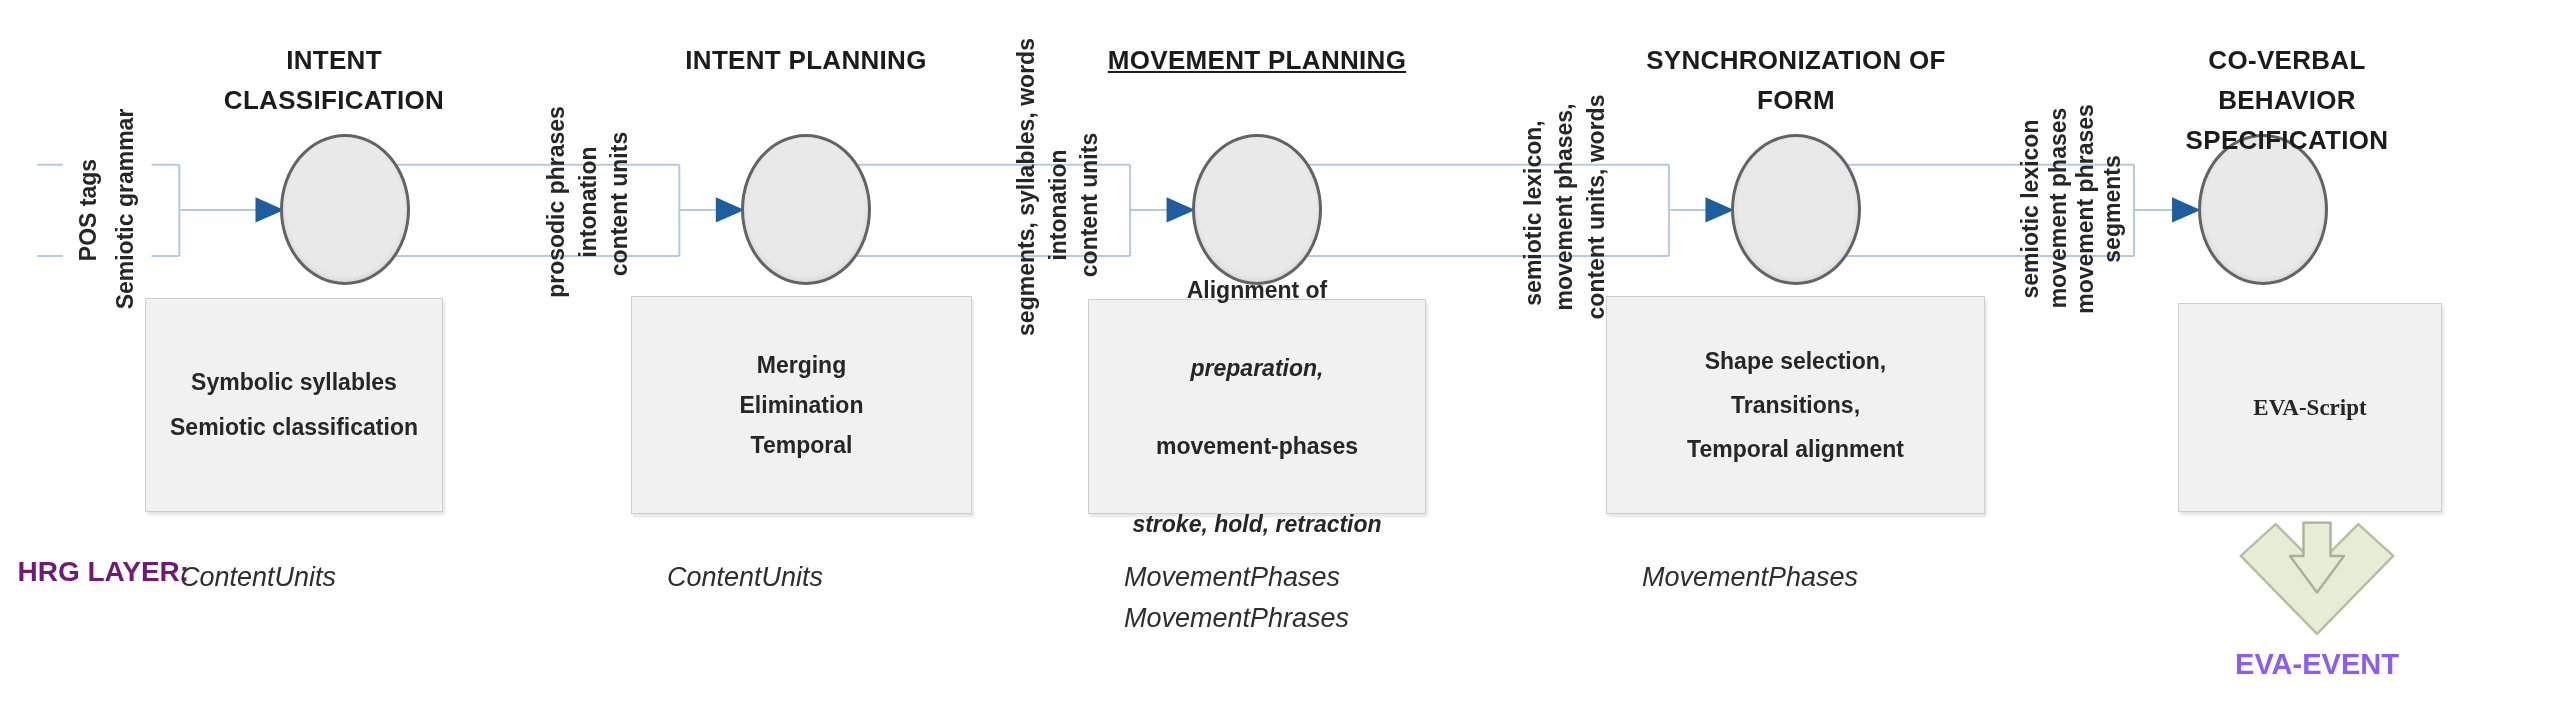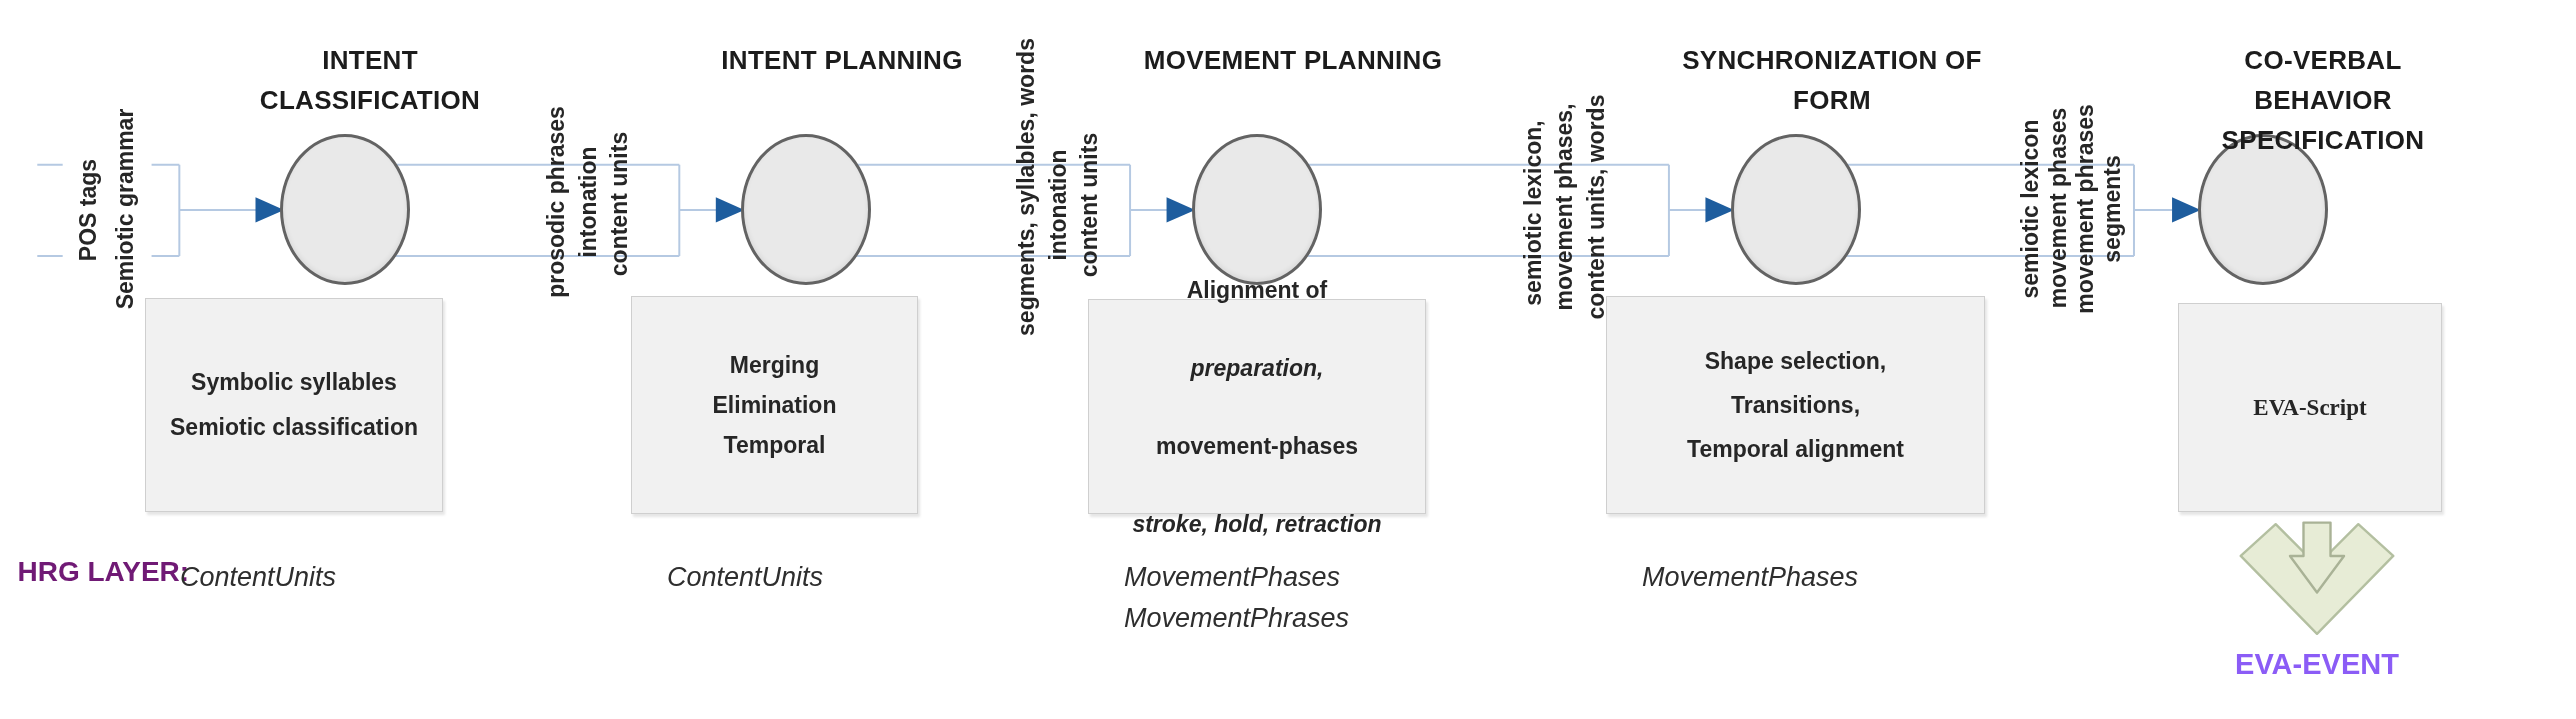--- a/index.html
+++ b/index.html
@@ -8,21 +8,21 @@
     width:2576px;height:719px;
     background:#ffffff;
     font-family:"Liberation Sans", sans-serif;
     color:#1f1f1f;
     overflow:hidden;
   }
   #wires{position:absolute;left:0;top:0;z-index:0;}
   .stage-title{
     position:absolute;top:40px;transform:translateX(-50%);
     text-align:center;font-weight:bold;font-size:26px;line-height:40px;
-    letter-spacing:0.3px;white-space:pre-line;color:#1c1c1c;z-index:3;margin-left:36px;
+    letter-spacing:0.3px;white-space:pre-line;color:#1c1c1c;z-index:3;
   }
   .node{
     position:absolute;top:134px;width:130px;height:151px;
     box-sizing:border-box;border-radius:50%;
     background:#e9e9e9;border:3.2px solid #636363;z-index:2;
     box-shadow:inset 0 -2.4px 4.8px rgba(0,0,0,0.07);
   }
   .proc-box{
     position:absolute;box-sizing:border-box;
     background:#f1f1f1;border:1.6px solid #cfcfcf;
@@ -75,21 +75,21 @@
       <polygon points="937,264.5 901,248.5 901,280.5"></polygon>
       <polygon points="1505,264.5 1469,248.5 1469,280.5"></polygon>
       <polygon points="2184,264.5 2148,248.5 2148,280.5"></polygon>
       <polygon points="2772,264.5 2736,248.5 2736,280.5"></polygon>
     </g>
   </svg>
 
   <div class="stage-title" style="left:334px;">INTENT
 CLASSIFICATION</div>
   <div class="stage-title" style="left:806px;">INTENT PLANNING</div>
-  <div class="stage-title" style="left:1257px;">MOVEMENT PLANNING</div>
+  <div class="stage-title" style="left:1257px;text-decoration:underline;">MOVEMENT PLANNING</div>
   <div class="stage-title" style="left:1796px;">SYNCHRONIZATION OF
 FORM</div>
   <div class="stage-title" style="left:2287px;">CO-VERBAL BEHAVIOR
 SPECIFICATION</div>
 
   <div class="node" style="left:280px;"></div>
   <div class="node" style="left:741px;"></div>
   <div class="node" style="left:1192px;"></div>
   <div class="node" style="left:1731px;"></div>
   <div class="node" style="left:2198px;"></div>
@@ -112,21 +112,21 @@
   <div class="vlabel" style="left:2030px;top:209px;">semiotic lexicon</div>
   <div class="vlabel" style="left:2058px;top:208px;">movement phases</div>
   <div class="vlabel" style="left:2085px;top:209px;">movement phrases</div>
   <div class="vlabel" style="left:2112px;top:209px;">segments</div>
 
   <div class="proc-box" style="left:145px;top:298px;width:298px;height:214px;line-height:45px;">
     <div class="box-line">Symbolic syllables</div>
     <div class="box-line">Semiotic classification</div>
   </div>
 
-  <div class="proc-box" style="left:631px;top:296px;width:287px;height:218px;line-height:40px;">
+  <div class="proc-box" style="left:631px;top:296px;width:341px;height:218px;line-height:40px;">
     <div class="box-line">Merging</div>
     <div class="box-line">Elimination</div>
     <div class="box-line">Temporal</div>
   </div>
 
   <div class="proc-box" style="left:1088px;top:299px;width:338px;height:215px;line-height:42px;gap:36px;">
     <div class="box-line">Alignment of</div>
     <div class="box-line italic">preparation,</div>
     <div class="box-line">movement-phases</div>
     <div class="box-line italic">stroke, hold, retraction</div>

